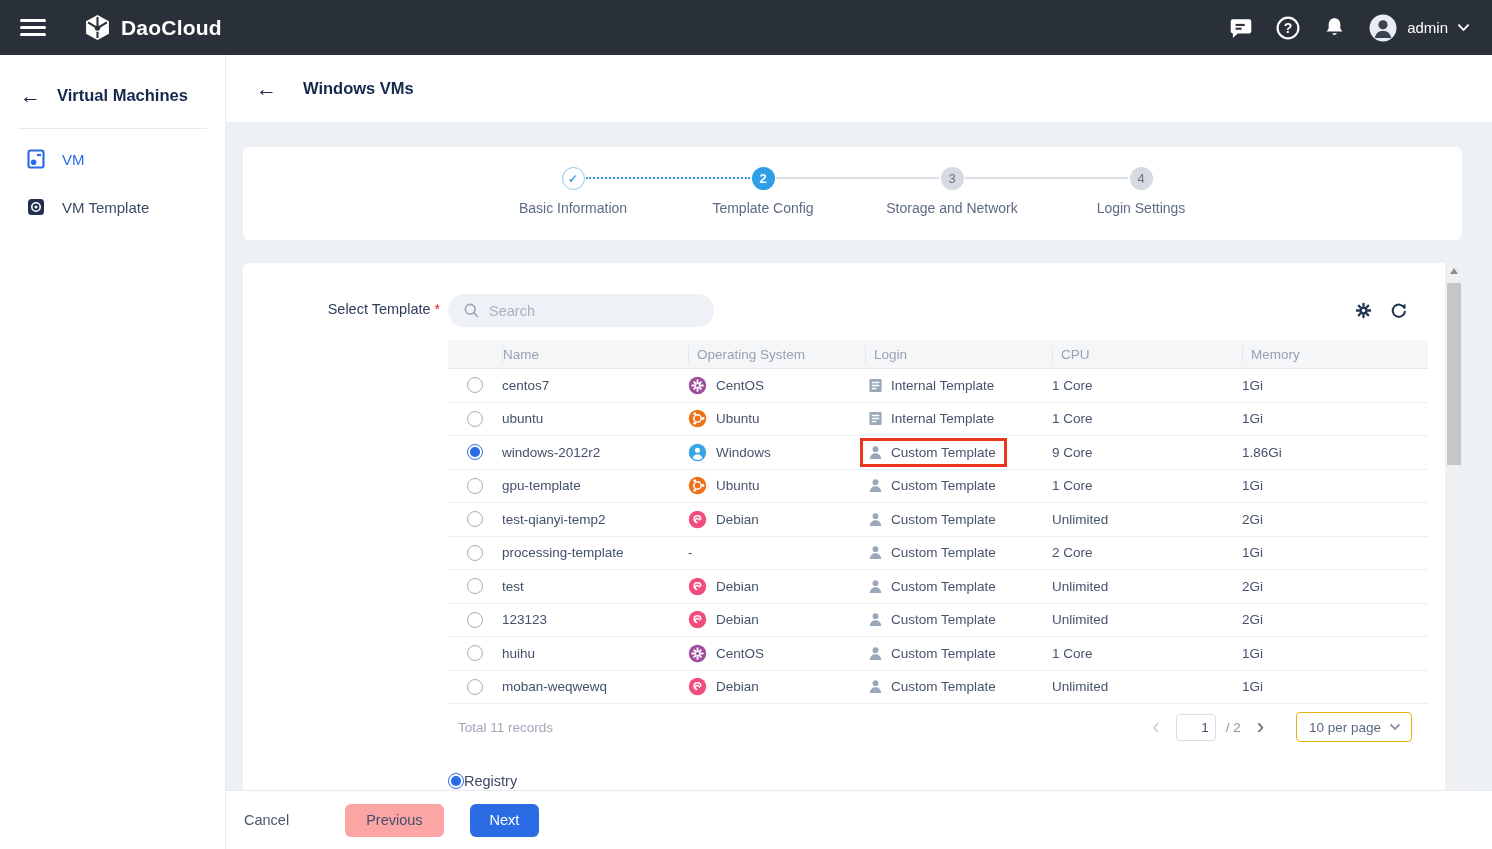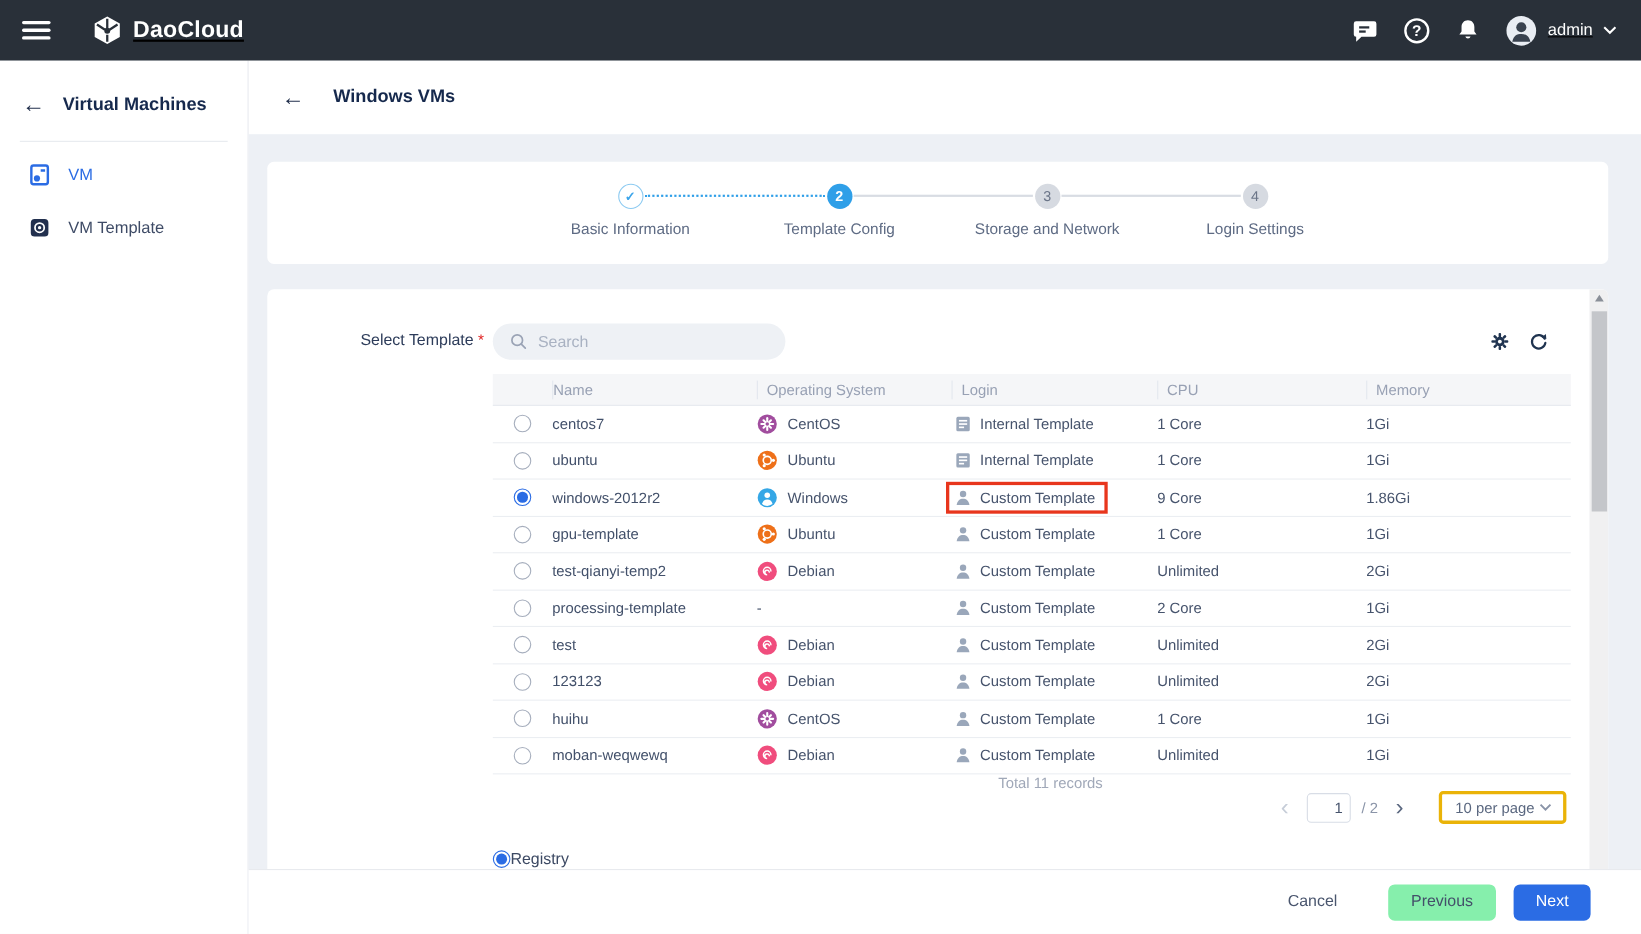--- a/index.html
+++ b/index.html
@@ -8,21 +8,21 @@
   svg { display:block; }
   svg text { font-family:"Liberation Sans", sans-serif; }
 
   :root {
     --accent:#2b6ce4; --stepblue:#2f9fe8; --flag:#e8361d;
     --navy:#16294d; --txt:#46536c; --muted:#98a1b4; --border:#eaedf2;
   }
 
   
   .topbar { position:absolute; left:0; top:0; width:1492px; height:55px;
-    background:#293039; display:flex; align-items:center; z-index:30;text-decoration:underline; }
+    background:#293039; display:flex; align-items:center; z-index:30; }
   .hamburger { width:26px; margin-left:20px; cursor:pointer; }
   .hamburger span { display:block; height:2.6px; background:#fff; border-radius:2px; margin:4.6px 0; }
   .brand { display:flex; align-items:center; gap:10px; margin-left:38px; }
   .brand-text { color:#fff; font-size:21px; font-weight:bold; letter-spacing:.2px; }
   .topbar-right { margin-left:auto; display:flex; align-items:center; gap:20px; padding-right:22px; }
   .tb-icon { width:27px; height:27px; display:flex; align-items:center; justify-content:center; cursor:pointer; }
   .admin-wrap { display:flex; align-items:center; gap:9px; cursor:pointer; }
   .admin-name { color:#fff; font-size:15px; }
 
   
@@ -91,51 +91,51 @@
   .th.w-radio{ width:54px; } .th.w-name{ width:186px; padding-left:0; }
   .th.w-os{ width:177px; } .th.w-type{ width:187px; } .th.w-cpu{ width:190px; } .th.w-mem{ width:186px; }
   .type-inner { display:inline-flex; align-items:center; gap:8px; padding:4px 8px 4px 5px; margin-left:-5px; border:3px solid transparent; }
   .type-inner.flagged { border-color:var(--flag); }
 
   .radio { width:16px; height:16px; border:1.6px solid #a6aebd; border-radius:50%; background:#fff; position:relative; flex:none; }
   .radio.checked { border-color:var(--accent); }
   .radio.checked::after { content:""; position:absolute; inset:2.2px; border-radius:50%; background:var(--accent); }
 
   
-  .pg-row { position:absolute; top:441px; left:12px; width:980px; height:46px; display:flex; align-items:center;flex-direction:column; }
+  .pg-row { position:absolute; top:441px; left:0; width:980px; height:46px; display:flex; align-items:center; }
   .pg-total { font-size:13.5px; color:#a0a8b8; padding-left:10px; }
   .pg-right { margin-left:auto; display:flex; align-items:center; gap:10px; padding-right:16px; }
   .pg-chev { font-size:22px; line-height:1; cursor:pointer; padding:0 6px; }
   .pg-chev.prev { color:#c6cdd8; } .pg-chev.next { color:#5b6880; }
   .pg-input { width:40px; height:27px; border:1px solid #d8dde6; border-radius:4px; text-align:right; padding-right:6px;
     font-size:13.5px; color:#46536c; outline:none; font-family:"Liberation Sans", sans-serif; }
   .pg-of { font-size:13.5px; color:#8a94a8; }
-  .pg-size { width:116px; height:30px; border:3px solid #eab308; border-radius:4px; display:flex; align-items:center;
+  .pg-size { width:116px; height:30px; border:1px solid #eab308; border-radius:4px; display:flex; align-items:center;
     justify-content:space-between; padding:0 10px 0 12px; font-size:13.5px; color:#5b6880; cursor:pointer; margin-left:16px; }
 
   
   .img-src-label { top:536px; }
   .img-src-field { position:absolute; top:510px; left:205px; display:flex; align-items:center; }
   .img-src-field .lbl { font-size:14.5px; color:#3c4963; }
 
   
   .card-scroll { position:absolute; right:0; top:0; bottom:0; width:17px; background:#f0f0f1; }
   .cs-arrow { position:absolute; left:0; width:17px; height:15px; display:flex; align-items:center; justify-content:center; cursor:pointer; }
   .cs-arrow.up { top:0; } .cs-arrow.down { bottom:0; }
   .tri-up { width:0; height:0; border-left:4.5px solid transparent; border-right:4.5px solid transparent; border-bottom:6px solid #8a8f98; }
   .tri-down { width:0; height:0; border-left:4.5px solid transparent; border-right:4.5px solid transparent; border-top:6px solid #8a8f98; }
   .cs-thumb { position:absolute; left:1.5px; width:14px; top:20px; height:182px; background:#c4c6ca; cursor:grab; }
 
   
   .footer-bar { position:absolute; left:226px; right:0; bottom:0; height:59px; background:#fff;
-    border-top:1px solid #e8eaee; display:flex; align-items:center; justify-content:flex-end; gap:16px;
+    border-top:1px solid #e8eaee; display:flex; align-items:center; gap:26px;
     padding-right:46px; z-index:25; }
   .btn { height:33px; border:none; border-radius:6px; font-size:14.5px; cursor:pointer; font-family:"Liberation Sans", sans-serif; }
   .btn-cancel { background:transparent; color:#4a566e; padding:0 18px; margin-right:12px; }
-  .btn-prev { background:#86efac; color:#44506a; padding:0 21px; }
+  .btn-prev { background:#fca5a5; color:#44506a; padding:0 21px; }
   .btn-next { background:var(--accent); color:#fff; padding:0 20px; }
 </style>
 </head>
 <body>
 
 <div class="topbar">
   <div class="hamburger">
       <span></span>
       <span></span>
       <span></span>

